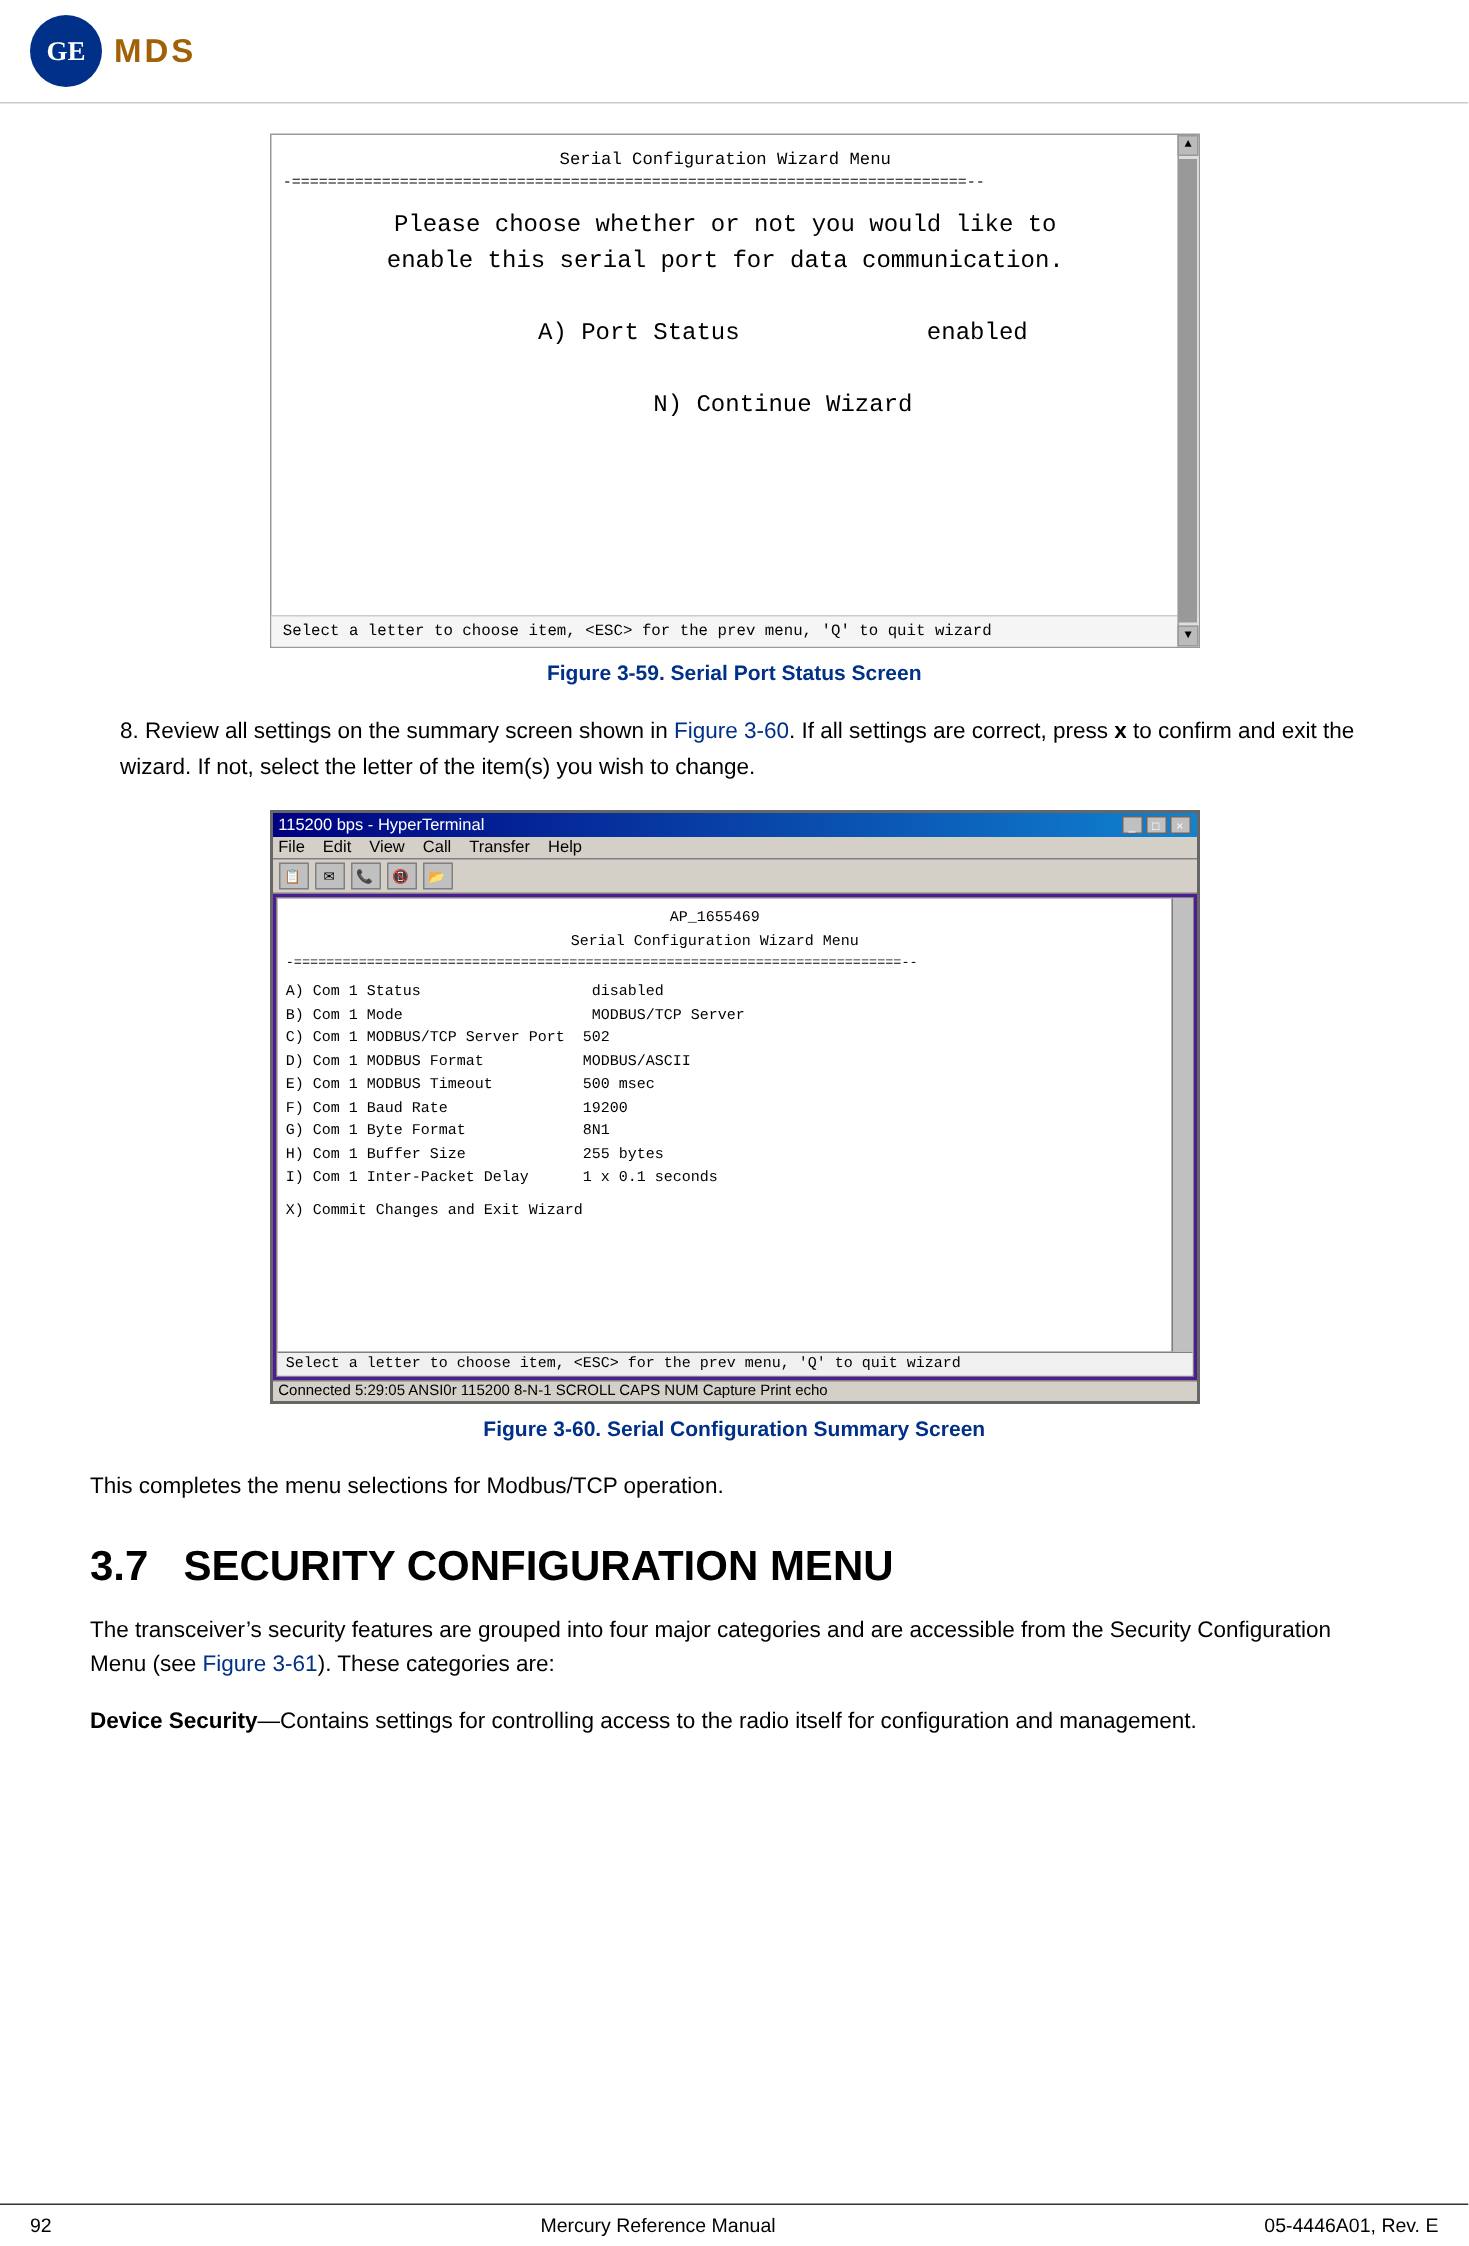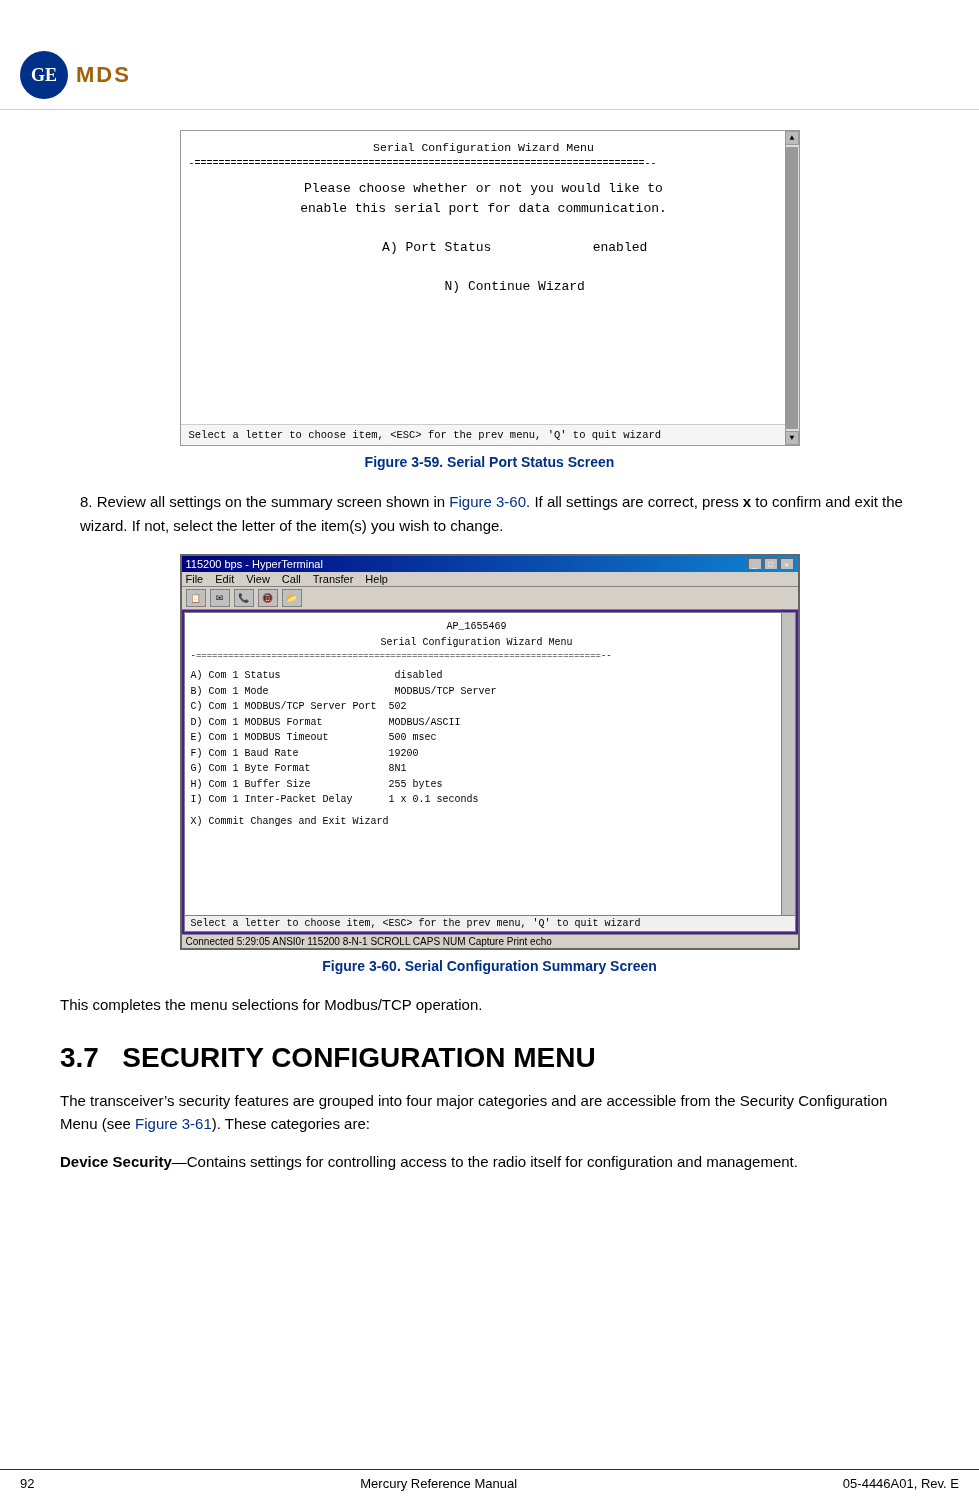--- a/index.html
+++ b/index.html
@@ -12,21 +12,20 @@
       color: #000;
       position: relative;
     }
 
     
     .header {
       display: flex;
       align-items: center;
       padding: 10px 20px;
       border-bottom: 1px solid #ccc;
-      margin-top: 41px;
     }
     .logo-circle {
       width: 48px;
       height: 48px;
       border-radius: 50%;
       background: #003087;
       display: flex;
       align-items: center;
       justify-content: center;
       margin-right: 8px;
@@ -263,21 +262,21 @@
 </div>
 
 <div class="main-content">
 
   <div class="terminal-wrapper">
     <div class="terminal-box">
       <div class="terminal-content">
         <div class="terminal-title-line">Serial Configuration Wizard Menu</div>
         <div class="terminal-divider">-===========================================================================--</div>
         <div style="height:8px"></div>
-        <div style="text-align:center; font-family:'Courier New',monospace; font-size:13px;">
+        <div style="text-align:center; font-family:'Courier New',monospace; font-size:16px;">
           Please choose whether or not you would like to<br>
           enable this serial port for data communication.<br>
           <br>
           &nbsp;&nbsp;&nbsp;&nbsp;&nbsp;&nbsp;&nbsp;&nbsp;A) Port Status&nbsp;&nbsp;&nbsp;&nbsp;&nbsp;&nbsp;&nbsp;&nbsp;&nbsp;&nbsp;&nbsp;&nbsp;&nbsp;enabled<br>
           <br>
           &nbsp;&nbsp;&nbsp;&nbsp;&nbsp;&nbsp;&nbsp;&nbsp;N) Continue Wizard
         </div>
         <div style="height:120px"></div>
         <div class="terminal-scrollbar">
           <div class="scrollbar-arrow">▲</div>

